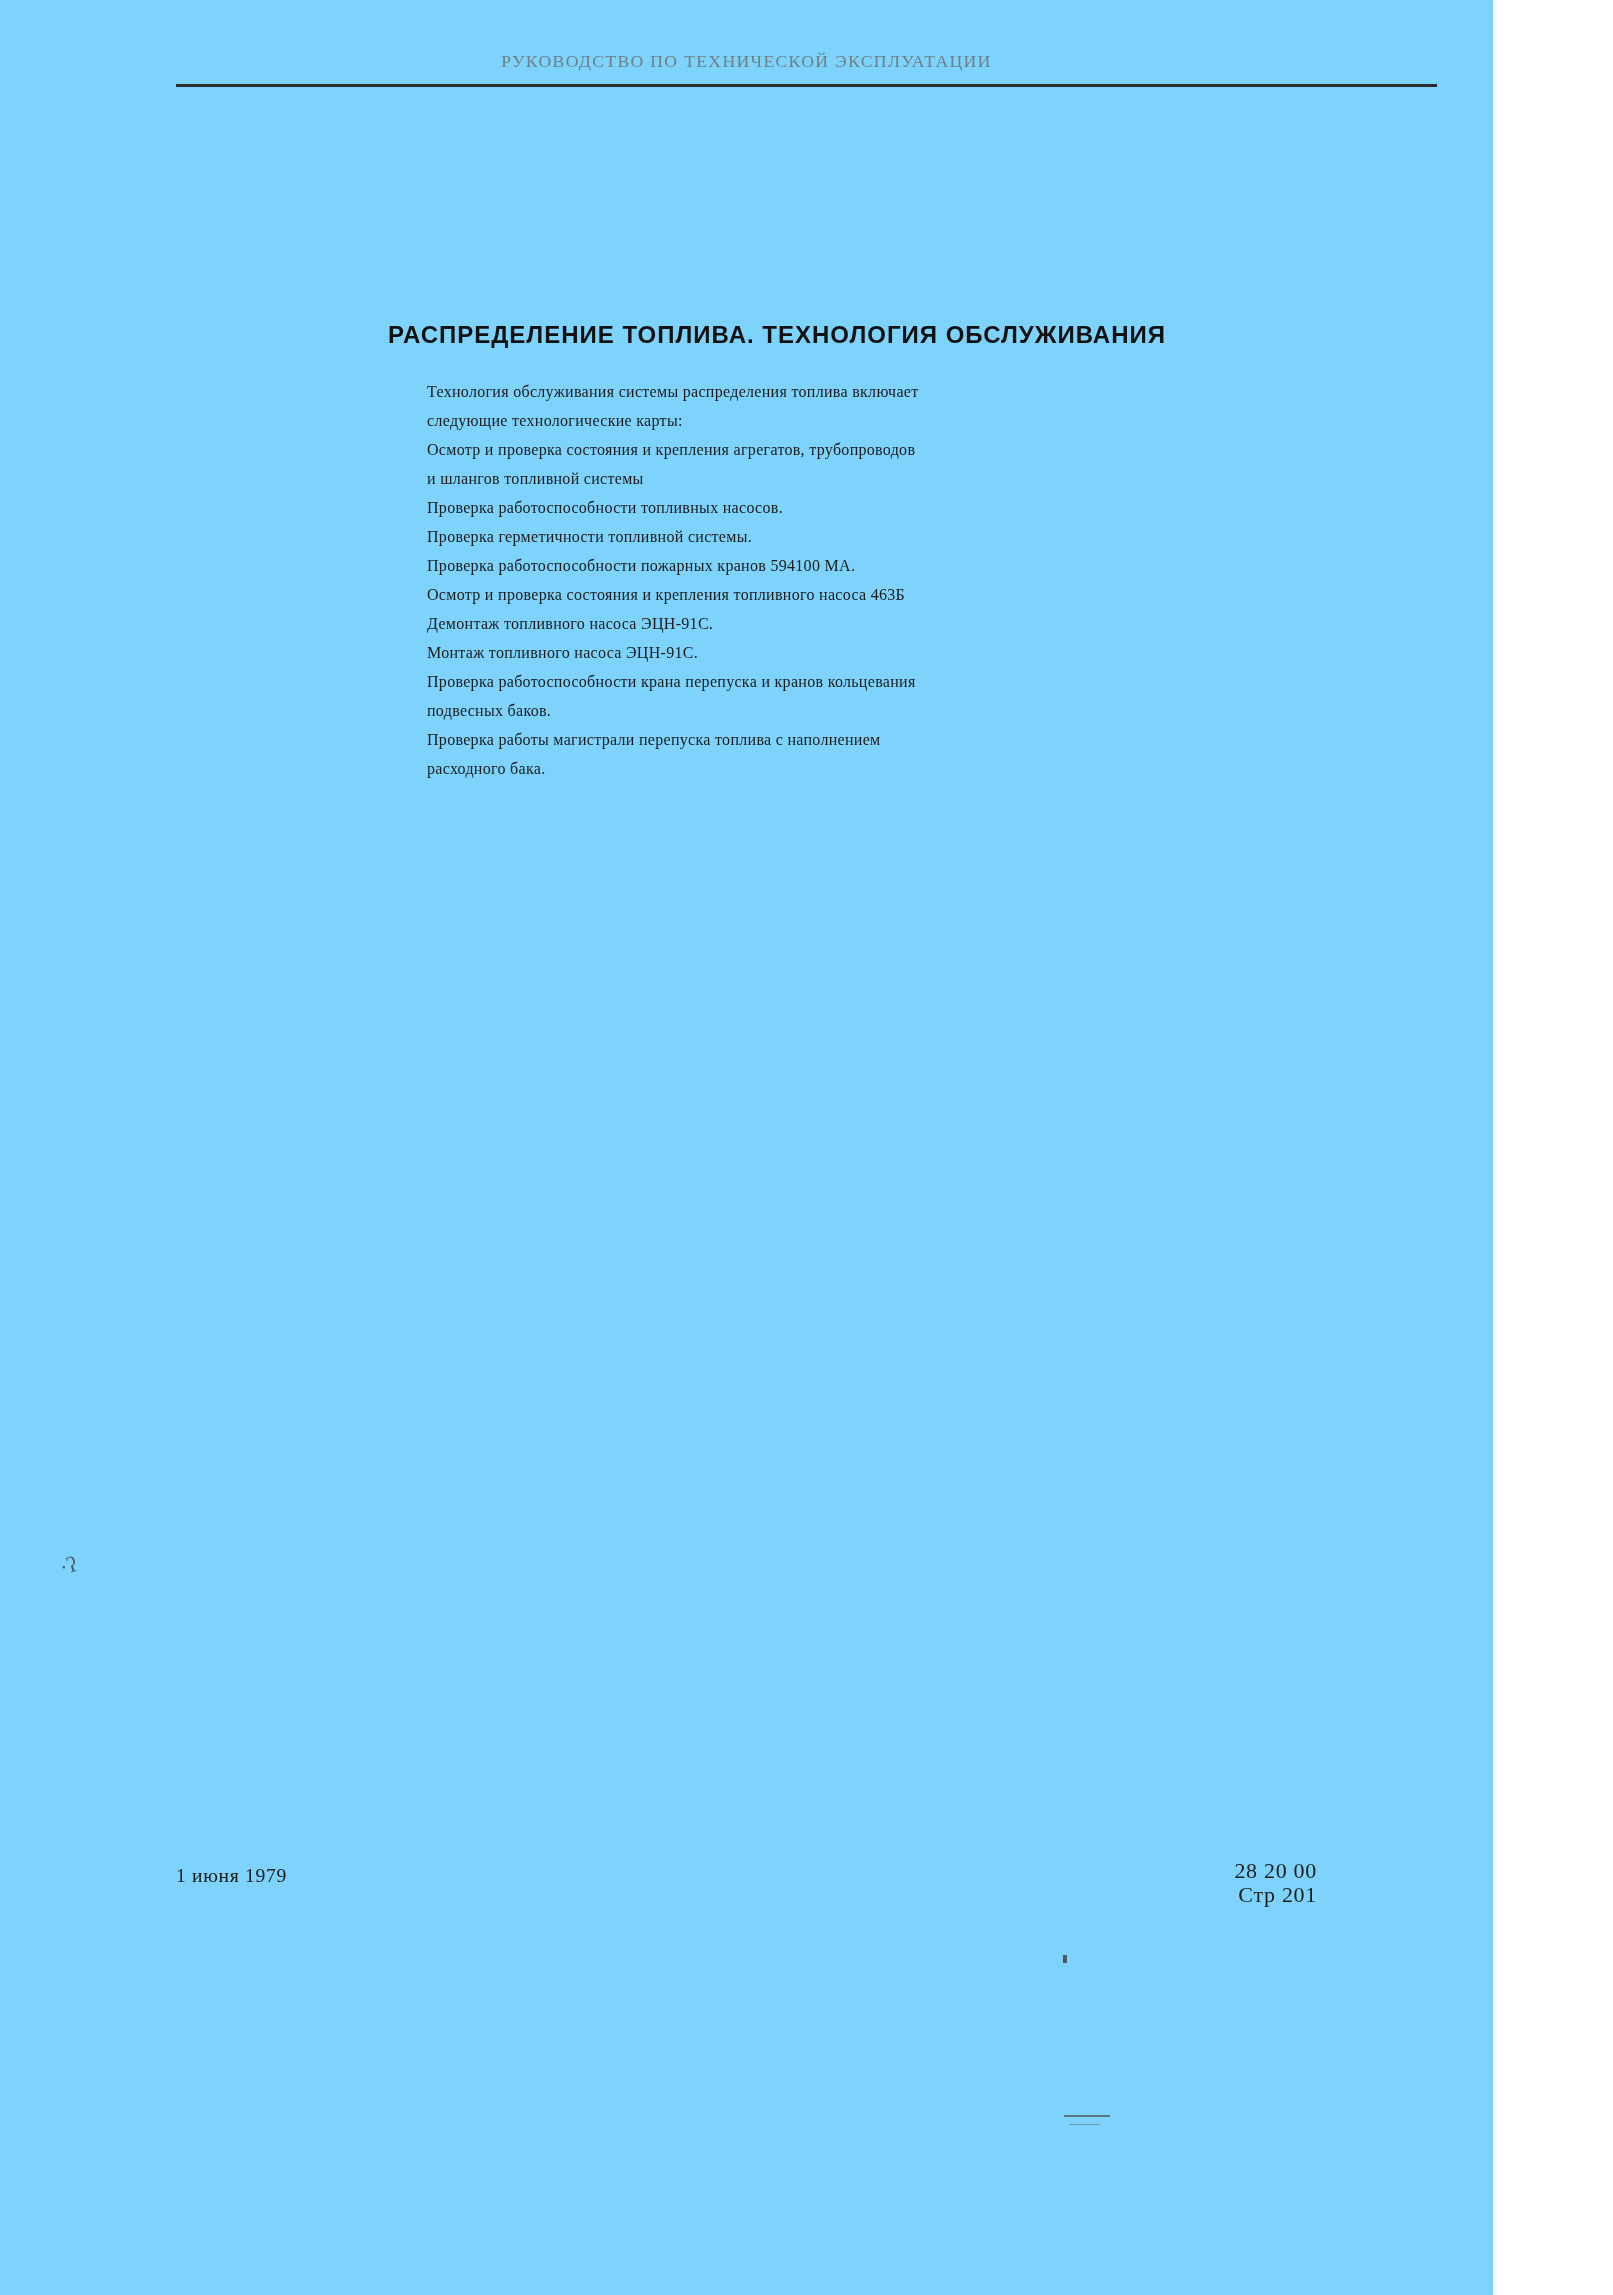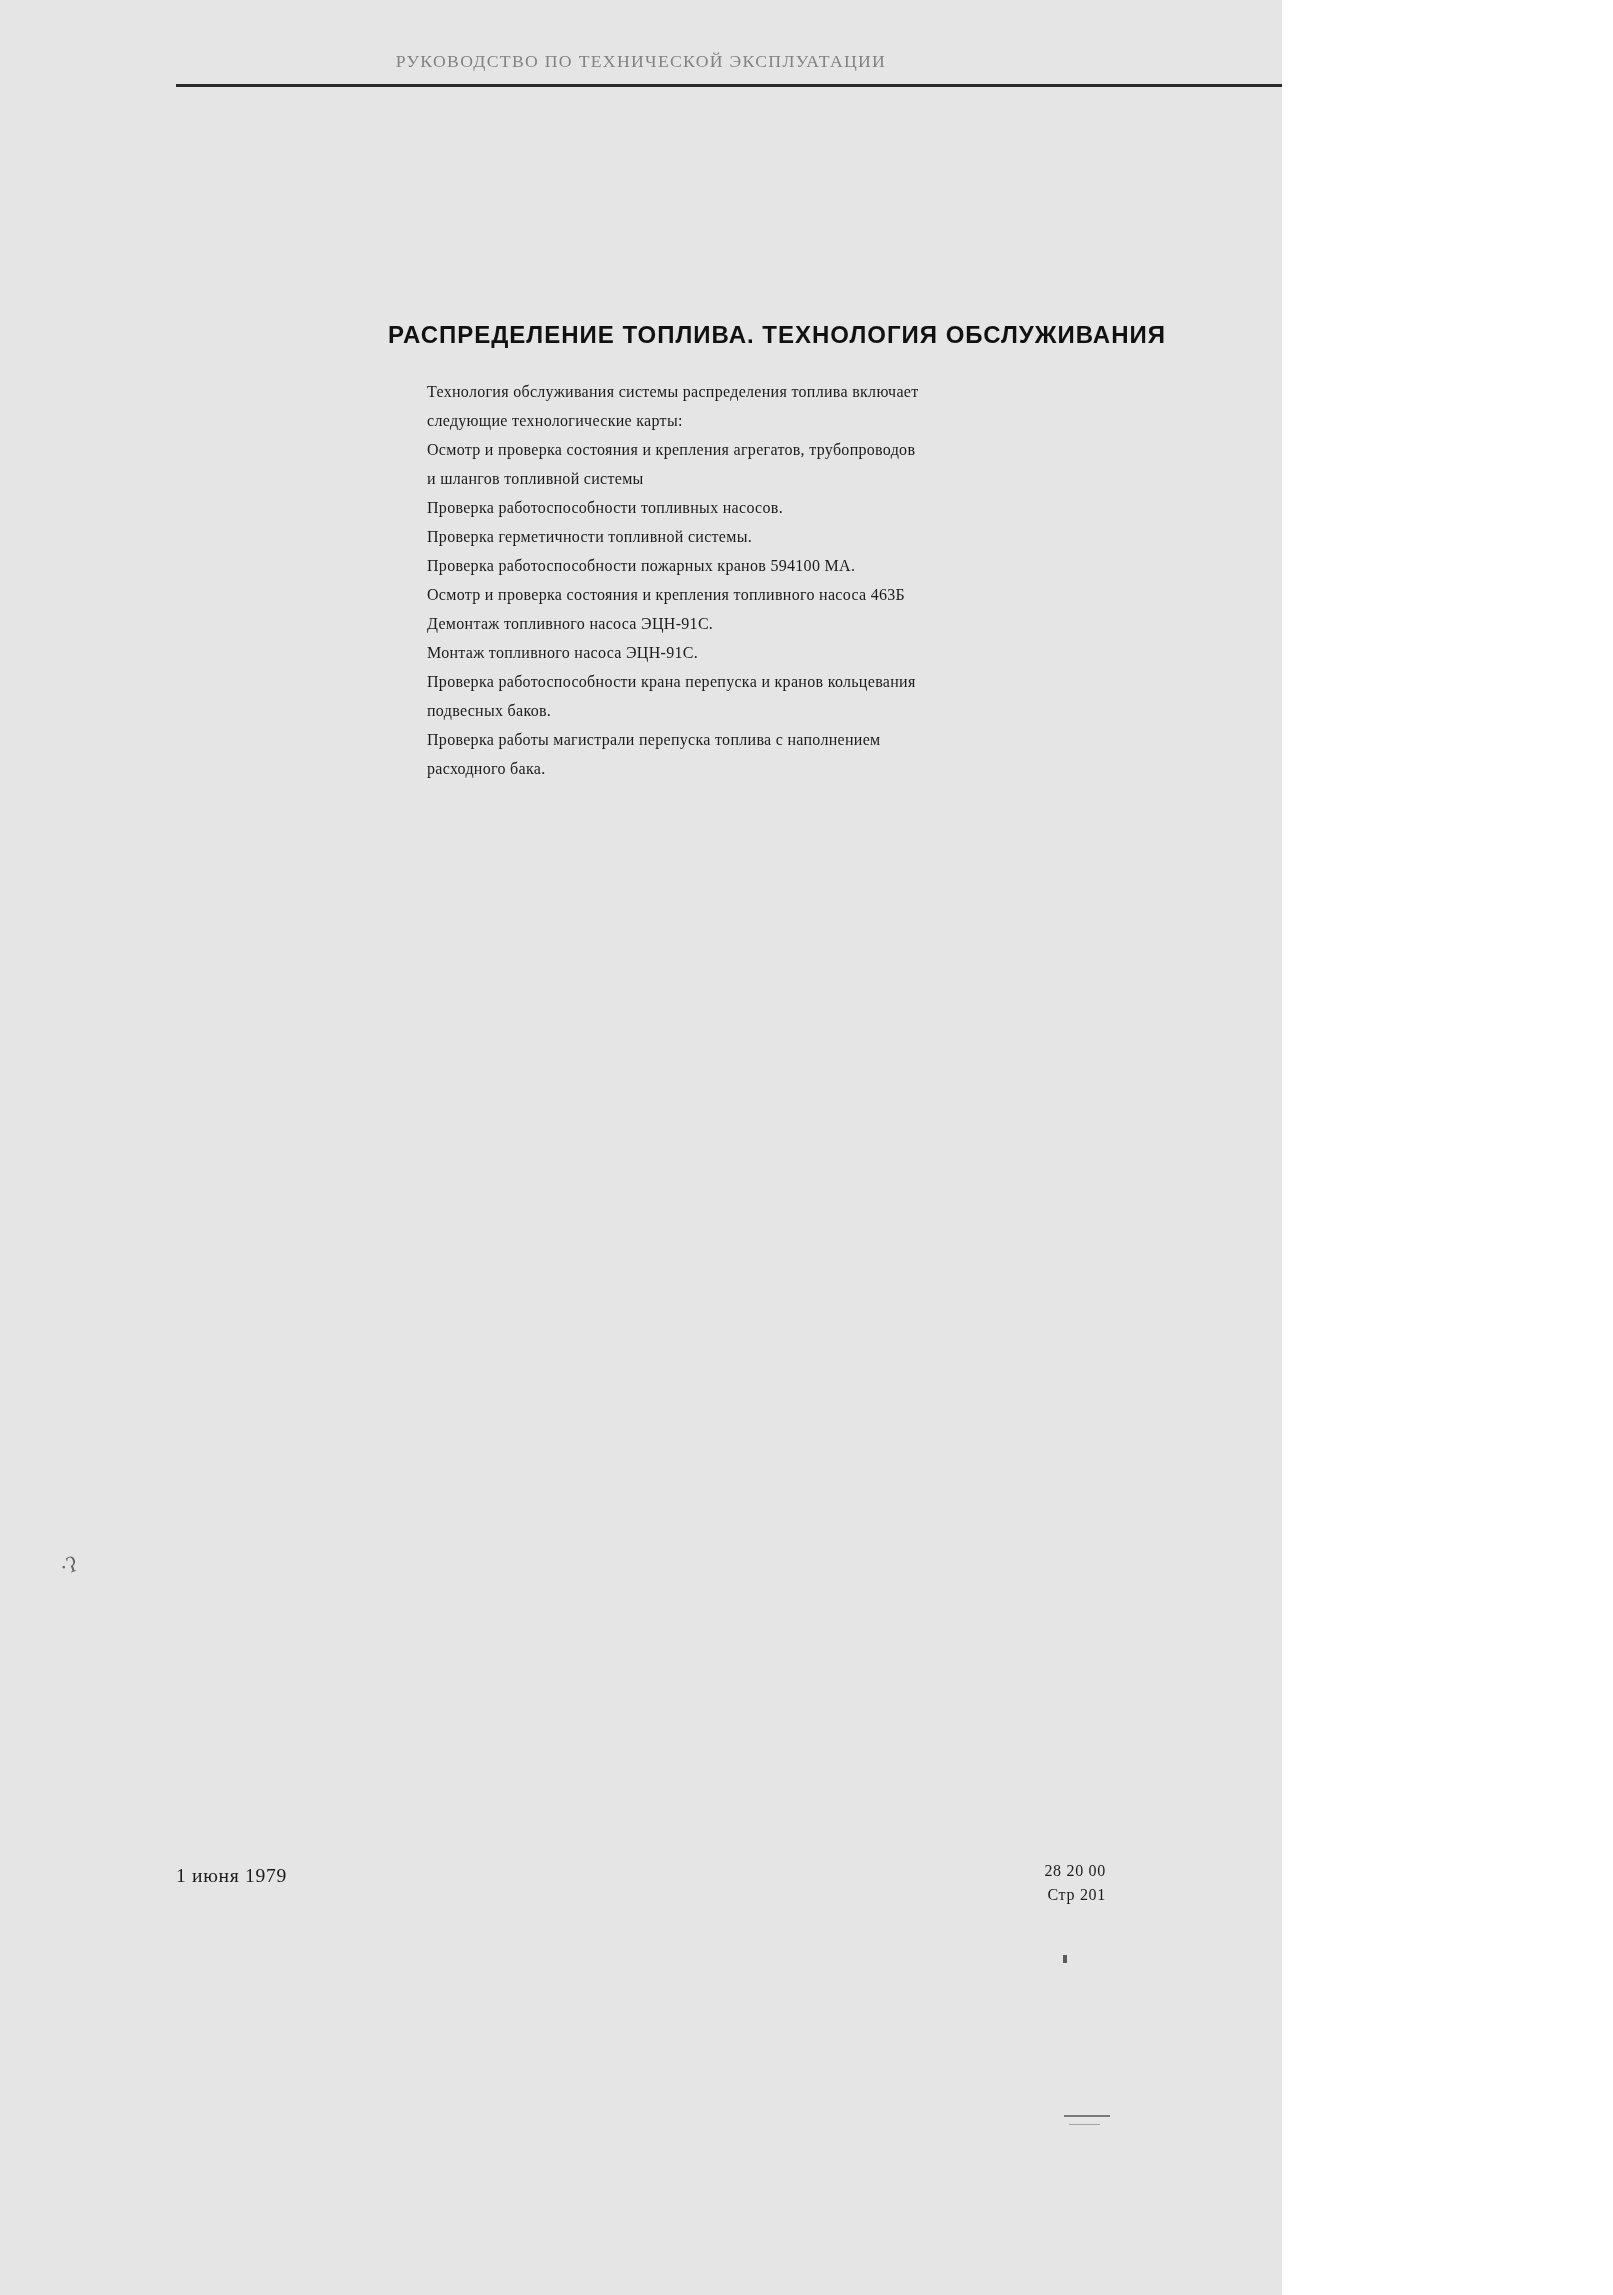--- a/index.html
+++ b/index.html
@@ -6,23 +6,23 @@
     margin: 0;
     padding: 0;
     background: #ffffff;
   }
   body {
     font-family: "Liberation Serif", serif;
     color: #1a1a1a;
   }
   .page {
     position: relative;
-    width: 1282px;
+    width: 1493px;
     height: 2295px;
-    background: #e5e5e5;
+    background: #7dd3fc;
     overflow: hidden;
   }
 
   
   .running-header {
     position: absolute;
     top: 51px;
     left: 0;
     width: 100%;
     text-align: center;
@@ -139,21 +139,21 @@
     letter-spacing: 0.7px;
     color: #1b1b1b;
     white-space: nowrap;
   }
   .footer-right {
     position: absolute;
     top: 1859px;
     right: 176px;
     text-align: right;
     font-family: "Liberation Serif", serif;
-    font-size: 16px;
+    font-size: 22px;
     line-height: 23.6px;
     letter-spacing: 0.7px;
     color: #1b1b1b;
     white-space: nowrap;
   }
 </style>
 </head>
 <body>
 
 <div class="page">

